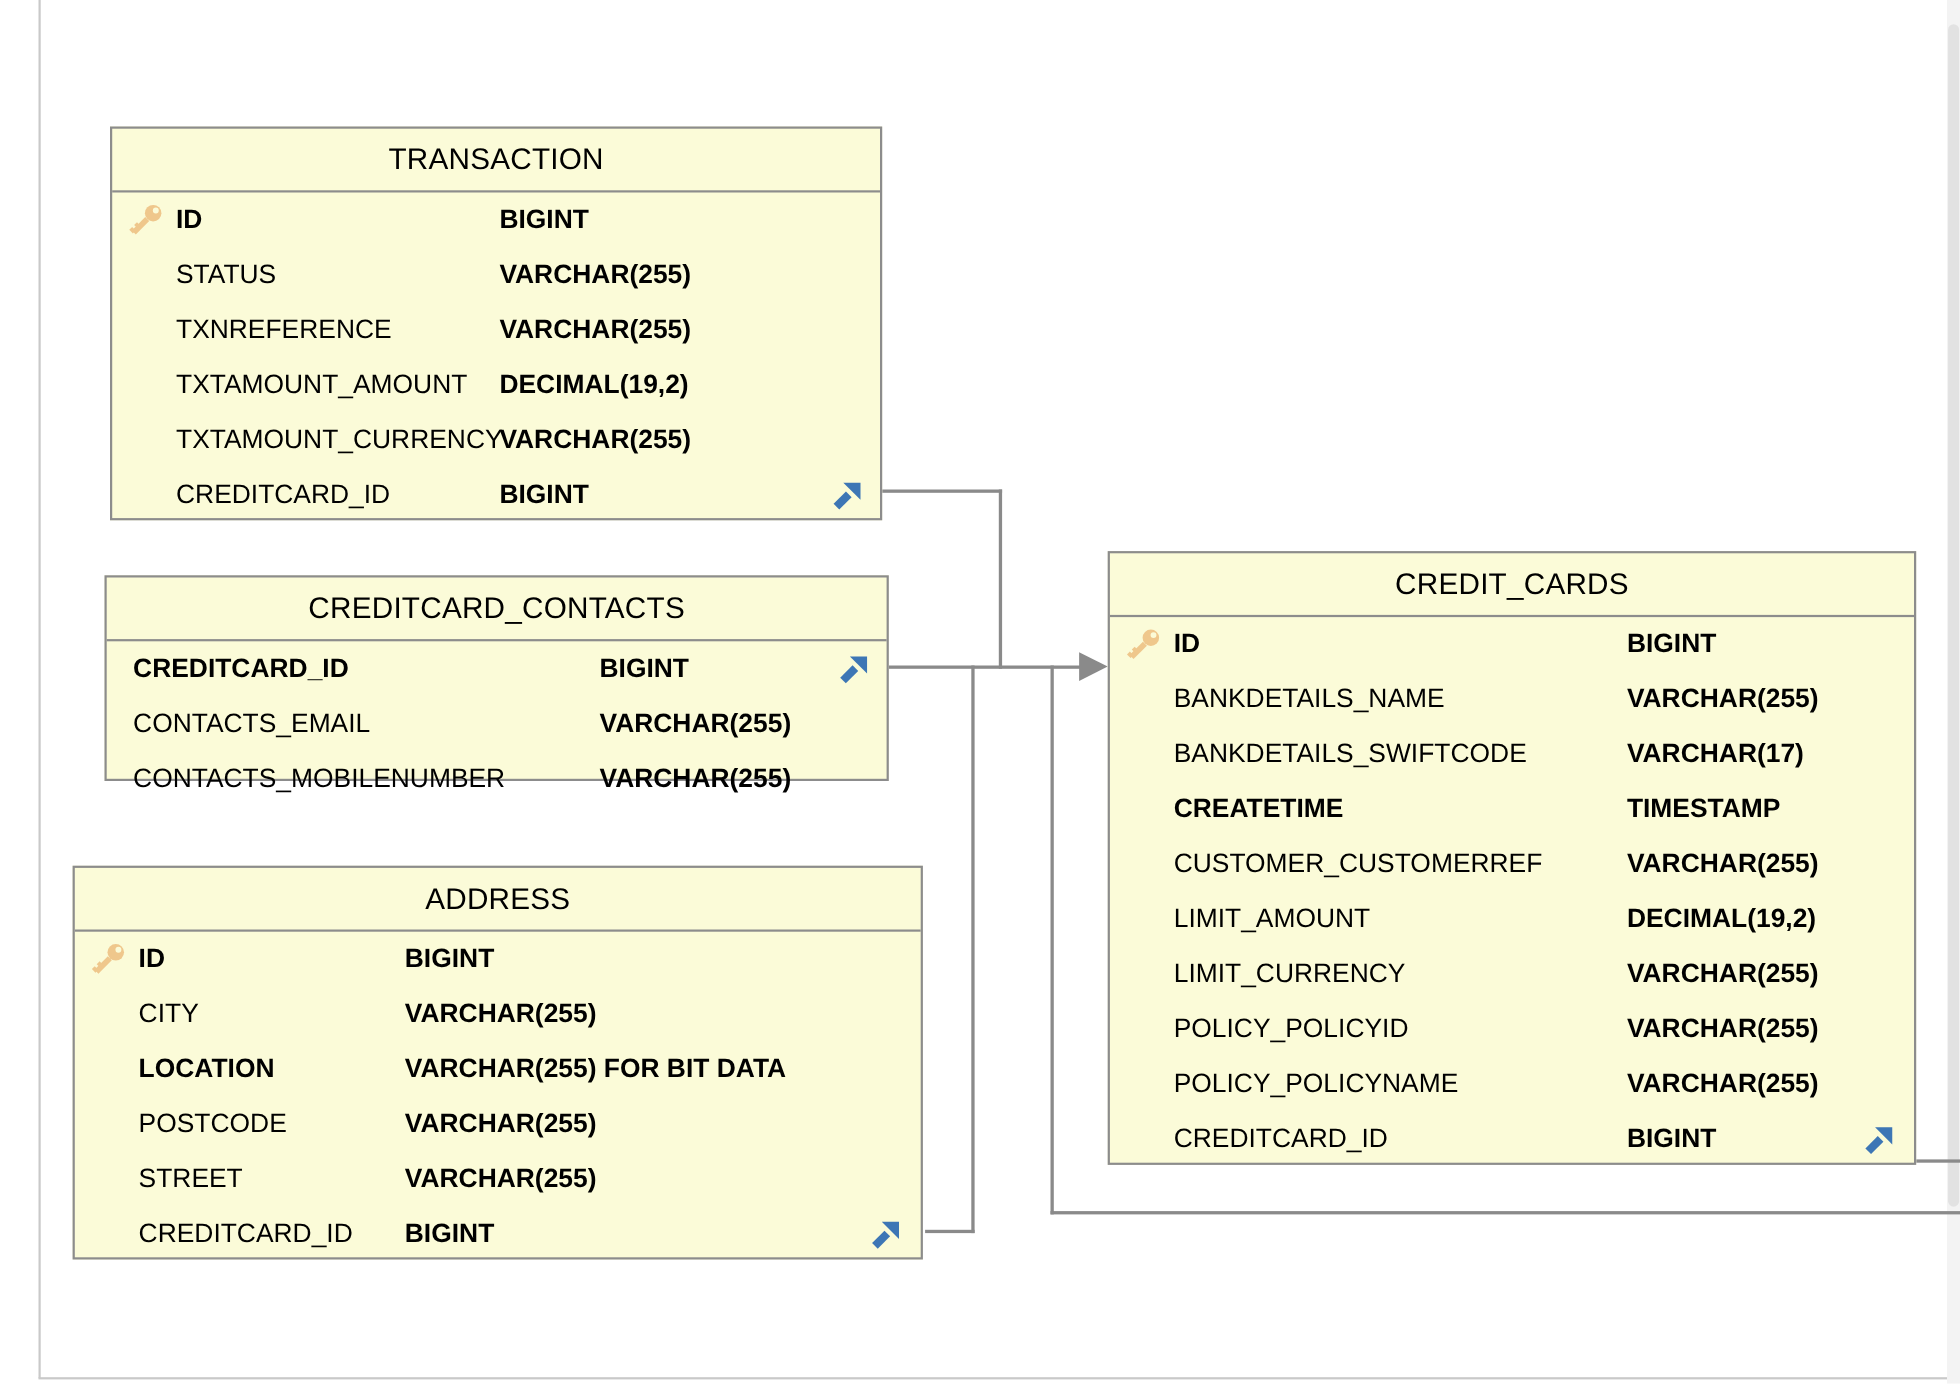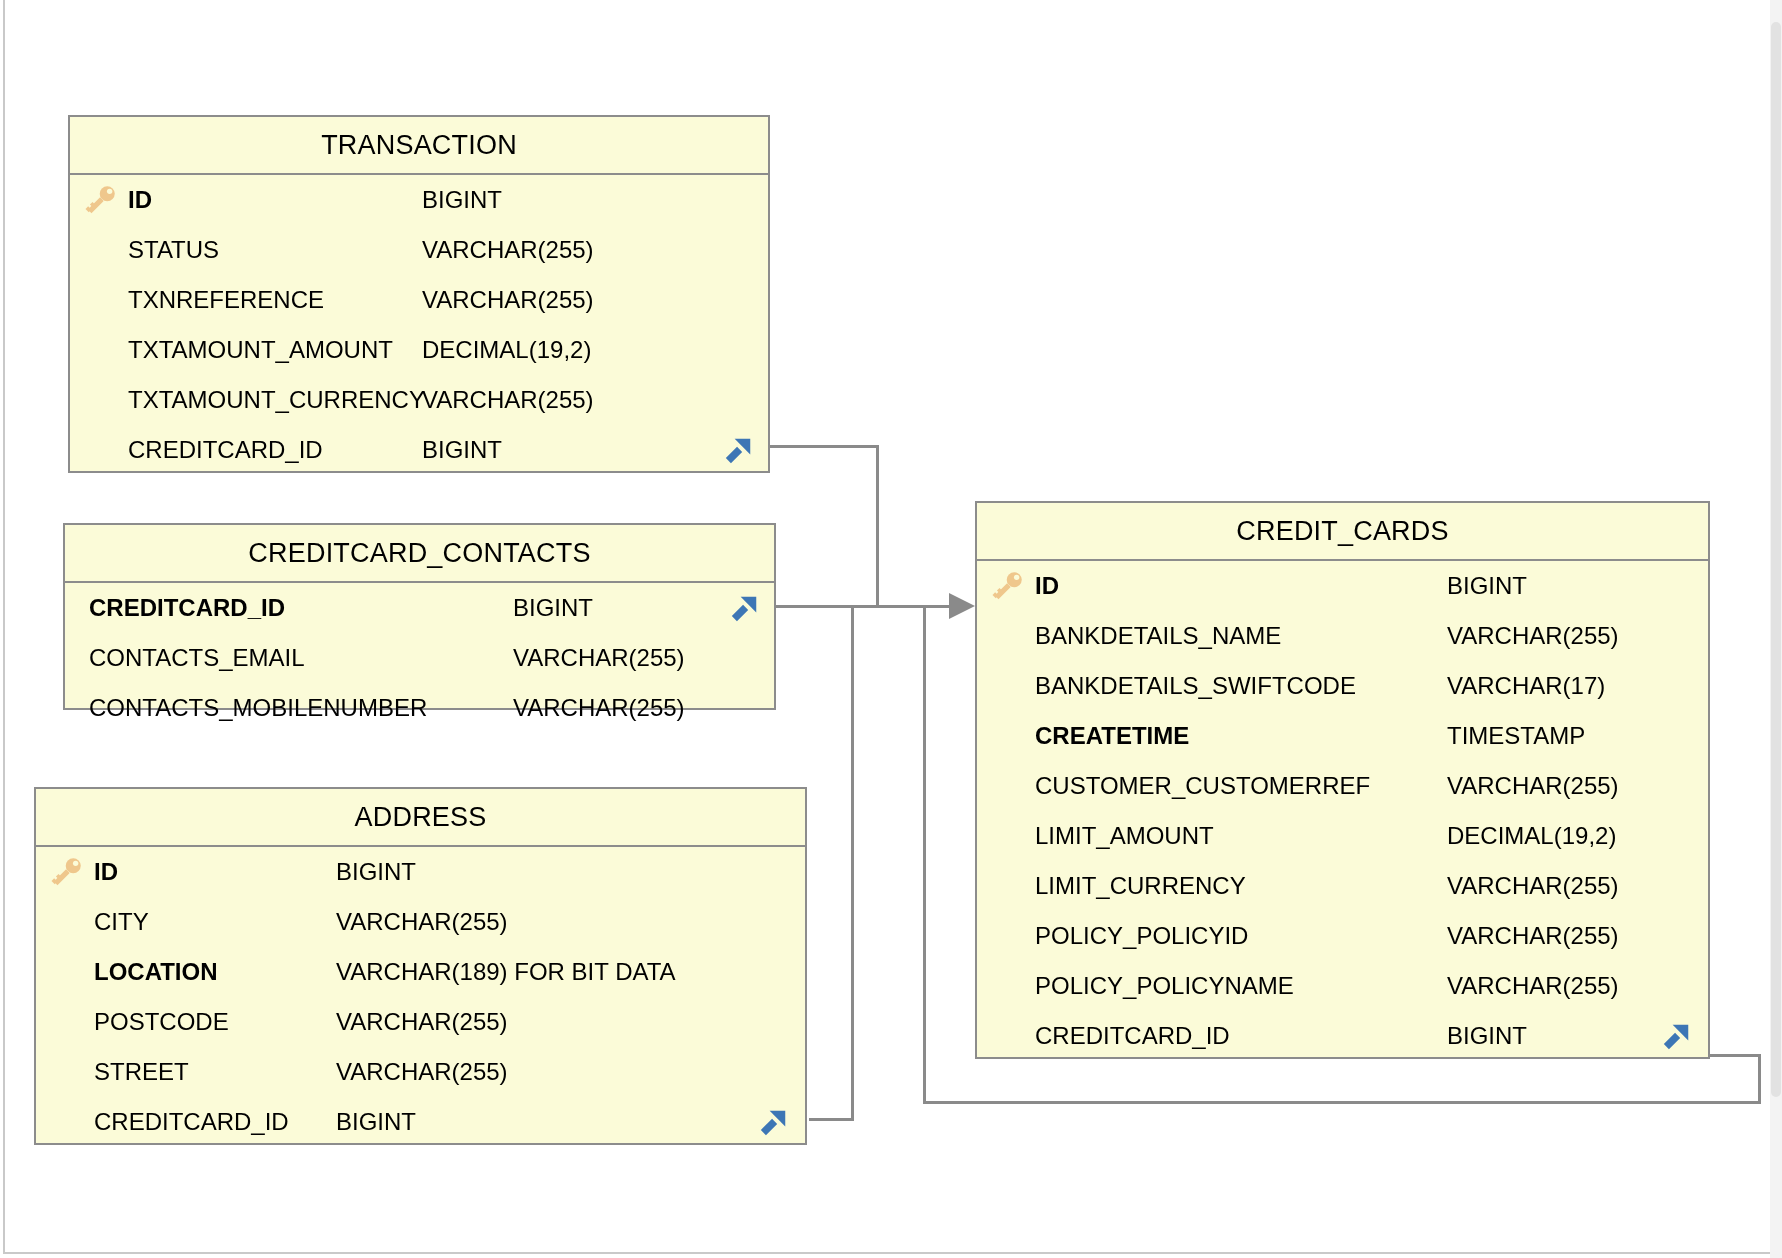--- a/index.html
+++ b/index.html
@@ -3,21 +3,21 @@
 <meta charset="utf-8">
 <style>
   html,body{margin:0;padding:0;}
   body{
     width:1782px;height:1258px;
     background:#ffffff;
     font-family:"Liberation Sans","DejaVu Sans",sans-serif;
     position:relative;overflow:hidden;
     color:#000;
   }
-  .canvas{position:absolute;inset:0;}
+  .canvas{position:absolute;inset:0;margin-left:32px;}
 
   
   .edge-left{position:absolute;left:3px;top:0;width:2px;height:1253px;background:#c9c9c9;}
   .edge-bottom{position:absolute;left:3px;top:1252px;width:1779px;height:2px;background:#c9c9c9;}
   .vscroll-track{position:absolute;right:0;top:0;width:12px;height:1258px;background:#f3f3f3;}
   .vscroll-thumb{position:absolute;right:1px;top:22px;width:10px;height:1075px;background:#e2e2e2;border-radius:6px;}
 
   
   .entity{
     position:absolute;
@@ -33,21 +33,21 @@
     display:flex;align-items:center;justify-content:center;
     font-size:27px;letter-spacing:.2px;
   }
   .row{
     position:relative;height:50px;
     display:flex;align-items:center;
     font-size:24px;white-space:nowrap;
   }
   .cname{display:inline-block;}
   .b{font-weight:700;}
-  .ctype{position:absolute;top:50%;transform:translateY(-50%);}
+  .ctype{position:absolute;top:50%;transform:translateY(-50%);font-weight:bold;}
   .kicon{position:absolute;left:14px;top:50%;transform:translateY(-50%);width:34px;height:34px;}
   .kicon svg{width:34px;height:34px;display:block;}
   .fkarrow{position:absolute;top:50%;transform:translateY(-50%);width:30px;height:30px;}
   .fkarrow svg{width:30px;height:30px;display:block;}
 
   
   .t0{left:68px;top:115px;width:702px;height:358px;}
   .t0 .cname{margin-left:58px;}
   .t0 .ctype{left:352px;}
   .t0 .fkarrow{right:14px;}
@@ -203,21 +203,21 @@
           </span>
         <span class="cname b">ID</span>
         <span class="ctype">BIGINT</span>
       </div>
       <div class="row">
         <span class="cname">CITY</span>
         <span class="ctype">VARCHAR(255)</span>
       </div>
       <div class="row">
         <span class="cname b">LOCATION</span>
-        <span class="ctype">VARCHAR(189) FOR BIT DATA</span>
+        <span class="ctype">VARCHAR(255) FOR BIT DATA</span>
       </div>
       <div class="row">
         <span class="cname">POSTCODE</span>
         <span class="ctype">VARCHAR(255)</span>
       </div>
       <div class="row">
         <span class="cname">STREET</span>
         <span class="ctype">VARCHAR(255)</span>
       </div>
       <div class="row">

